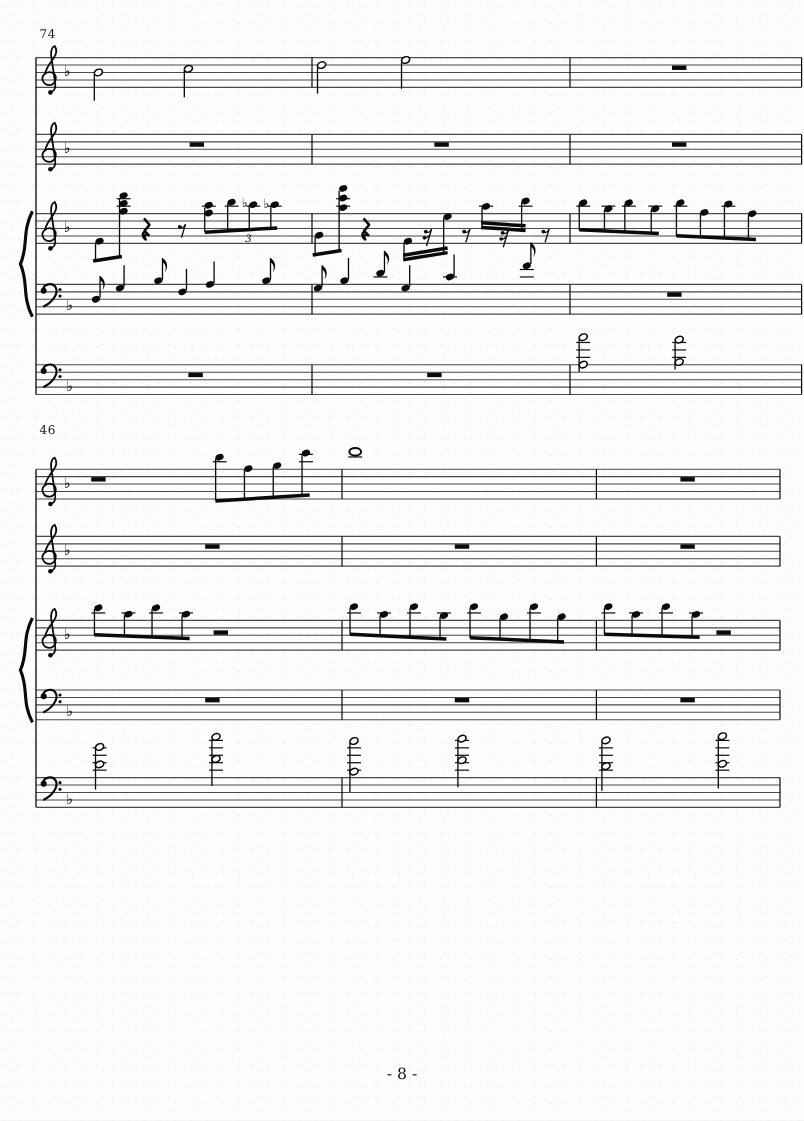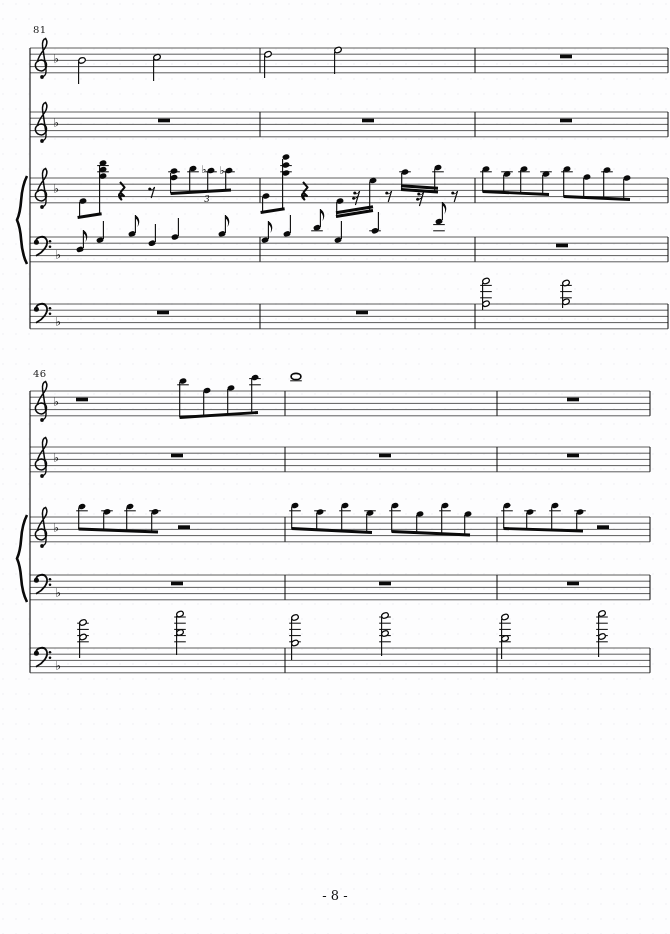--- a/index.html
+++ b/index.html
@@ -477,16 +477,16 @@
           <line x1="596.2" y1="623.2" x2="607.8" y2="623.2" stroke="#0a0a0a" stroke-width="1"></line>
           <line x1="596.2" y1="629.4" x2="607.8" y2="629.4" stroke="#0a0a0a" stroke-width="1"></line>
           <line x1="596.2" y1="635.6" x2="607.8" y2="635.6" stroke="#0a0a0a" stroke-width="1"></line>
           <line x1="596.2" y1="641.8" x2="607.8" y2="641.8" stroke="#0a0a0a" stroke-width="1"></line>
           <line x1="598.6" y1="615" x2="598.6" y2="657" stroke="#0a0a0a" stroke-width="1.1"></line>
           <ellipse cx="0" cy="0" rx="3.5" ry="2.6" transform="translate(602 613.5) rotate(-21)" fill="#fff" stroke="#0a0a0a" stroke-width="1.3"></ellipse>
           <ellipse cx="0" cy="0" rx="3.5" ry="2.6" transform="translate(602 636.5) rotate(-21)" fill="#fff" stroke="#0a0a0a" stroke-width="1.3"></ellipse>
         </g>
       </g>
     </svg>
-  <div class="measure-number" style="left:33px;top:24px;">81</div>
-  <div class="measure-number" style="left:33px;top:368px;">46</div>
+  <div class="measure-number" style="left:33px;top:24px;">74</div>
+  <div class="measure-number" style="left:33px;top:354px;">46</div>
   <div class="page-number">- 8 -</div>
 </div>
 
 </body></html>

